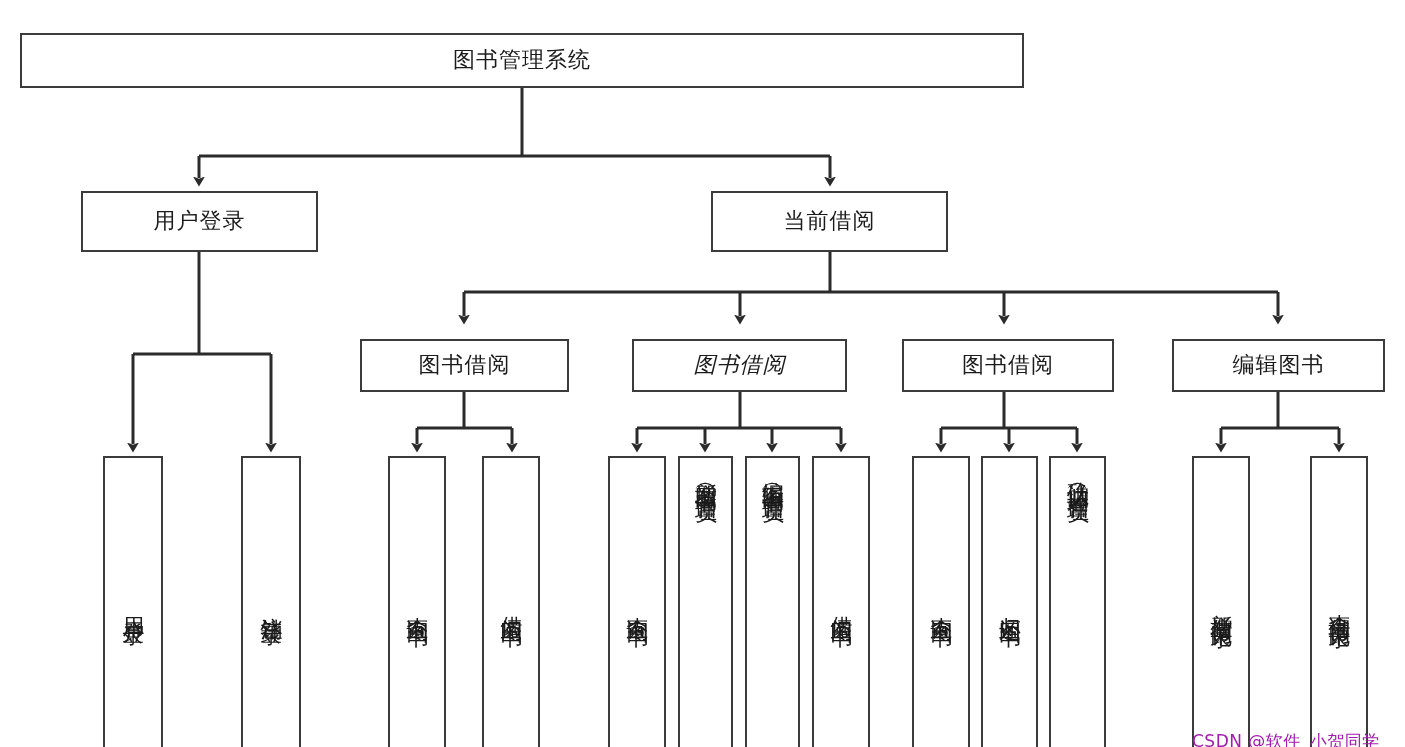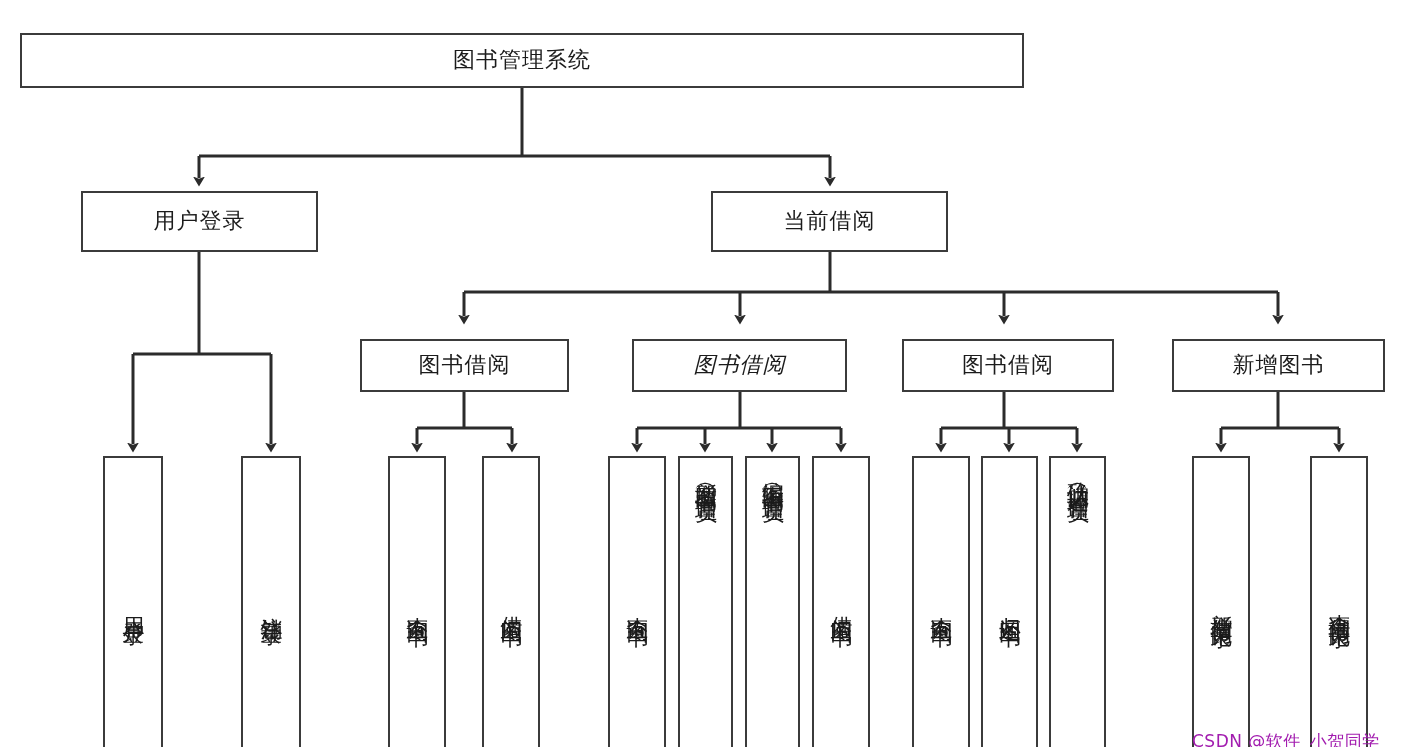--- a/index.html
+++ b/index.html
@@ -140,21 +140,21 @@
   <div class="node h" style="left:360px; top:319px; width:209px; height:53px;">
     <span>图书借阅</span>
   </div>
   <div class="node h" style="left:632px; top:319px; width:215px; height:53px;font-style:italic;">
     <span>图书借阅</span>
   </div>
   <div class="node h" style="left:902px; top:319px; width:212px; height:53px;">
     <span>图书借阅</span>
   </div>
   <div class="node h" style="left:1172px; top:319px; width:213px; height:53px;">
-    <span>新增图书</span>
+    <span>编辑图书</span>
   </div>
 
   <div class="node v mid" style="left:103px; top:436px; width:60px; height:297px;">
     <span class="vtext">用户登录</span>
   </div>
   <div class="node v mid" style="left:241px; top:436px; width:60px; height:297px;">
     <span class="vtext">注销登录</span>
   </div>
 
   <div class="node v mid" style="left:388px; top:436px; width:58px; height:297px;">

